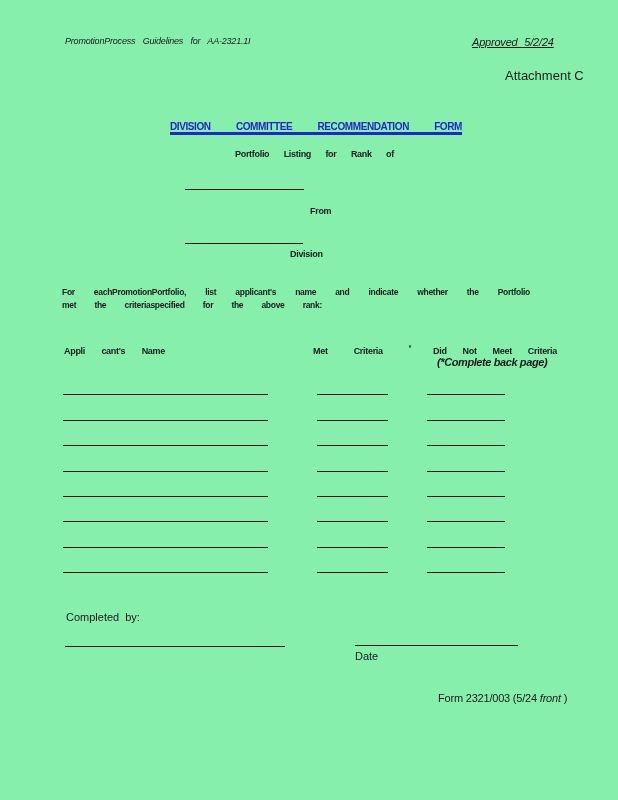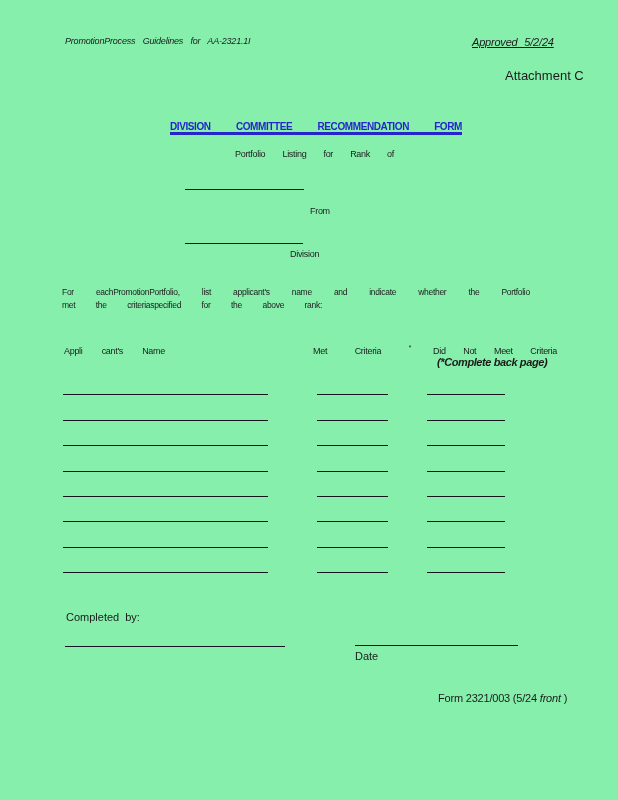--- a/index.html
+++ b/index.html
@@ -3,21 +3,21 @@
 <meta charset="utf-8">
 <style>
   html,body { margin:0; padding:0; background:#fff; }
   .page {
     position:relative; width:618px; height:800px; background:#86efac;
     font-family:"Liberation Sans", sans-serif; color:#1b1b1b; overflow:hidden;
   }
   .abs { position:absolute; }
   .italic { font-style:italic; }
   
-  .cond { font-size:9px; letter-spacing:-0.3px; font-weight:normal; color:#1c1c1c; }
+  .cond { font-size:9px; letter-spacing:-0.3px; font-weight:bold; color:#1c1c1c; }
   .flexline { position:absolute; display:flex; justify-content:space-between; white-space:nowrap; }
   .rule { position:absolute; height:0; border-bottom:1.4px solid #15151d; }
 
   .hdr-left   { left:65px;  top:36px;  font-size:9px; letter-spacing:-0.2px; word-spacing:5px; }
   .hdr-right  { left:472px; top:36px;  font-size:11px; letter-spacing:-0.2px; word-spacing:4px;text-decoration:underline; }
   .attachment { left:505px; top:68px;  font-size:13px; }
 
   .title-row  { left:170px; top:121px; width:292px; font-size:10px; letter-spacing:-0.4px; font-weight:bold; color:#2525cc; }
   .title-rule { left:170px; top:132px; width:292px; height:3px; background:#2525cc; border:none; }
 

